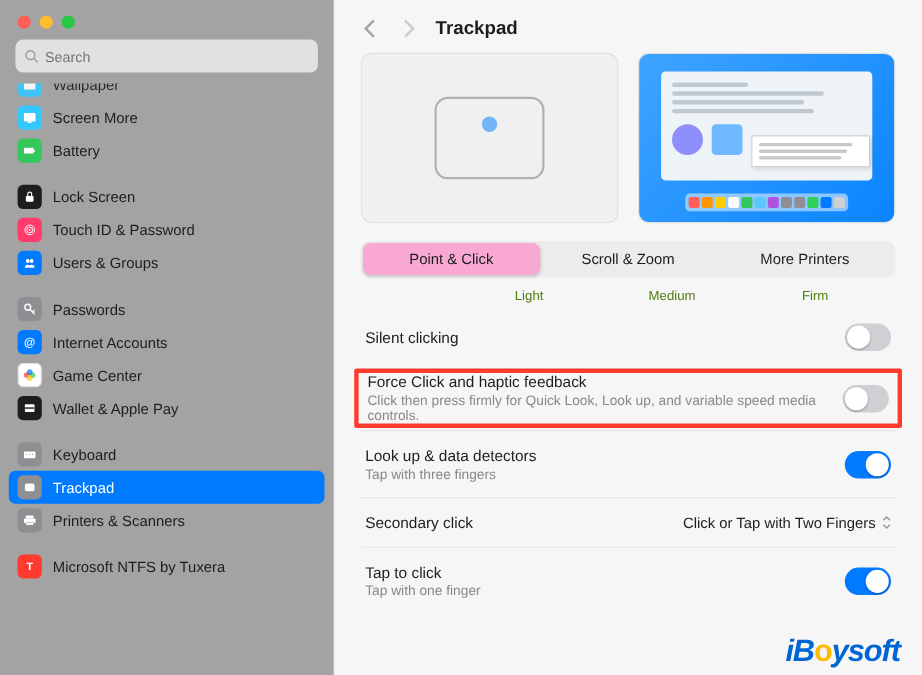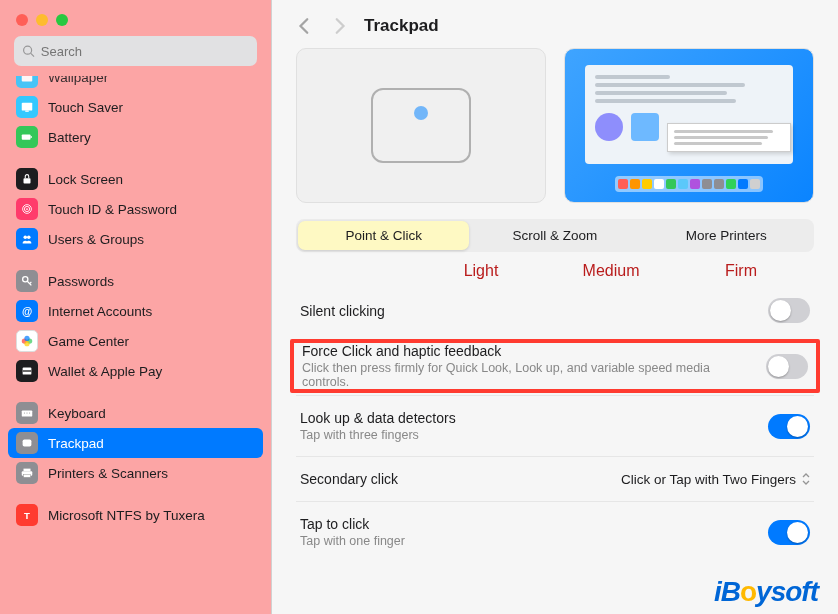--- a/index.html
+++ b/index.html
@@ -1,19 +1,19 @@
 <!DOCTYPE html>
 <html><head>
   <meta charset="utf-8">
   <style>
     * { margin: 0; padding: 0; box-sizing: border-box; }
     body { font-family: -apple-system, "SF Pro Text", "Helvetica Neue", Arial, sans-serif; background: #f5f5f7; color: #1d1d1f; overflow: hidden; width: 838px; height: 614px; }
     .window { display: flex; width: 838px; height: 614px; background: #fff; }
     
-    .sidebar { width: 272px; background: #fca5a5; border-right: 1px solid #d0d0d0; display: flex; flex-direction: column; }
+    .sidebar { width: 304px; background: #a3a3a3; border-right: 1px solid #d0d0d0; display: flex; flex-direction: column; }
     .traffic { display: flex; gap: 8px; padding: 14px 16px 10px; }
     .dot { width: 12px; height: 12px; border-radius: 50%; }
     .dot.red { background: #ff5f57; }
     .dot.yellow { background: #febc2e; }
     .dot.green { background: #28c840; }
     .search-wrap { padding: 0 14px 10px; }
     .search { display: flex; align-items: center; gap: 6px; background: #e1e1e3; border-radius: 7px; height: 30px; padding: 0 8px; }
     .search svg { width: 14px; height: 14px; opacity: .6; }
     .search input { border: none; background: transparent; outline: none; font-size: 13px; color: #555; width: 100%; }
     .nav { flex: 1; overflow: hidden; padding: 0 8px; }
@@ -38,24 +38,24 @@
     .desk-lines { display:flex; flex-direction:column; gap:4px; }
     .desk-line { height:4px; background:#c0c8d0; border-radius:2px; }
     .desk-shapes { display:flex; gap:8px; margin-top:10px; align-items:center; }
     .desk-circle { width:28px; height:28px; border-radius:50%; background:#8e8efc; }
     .desk-square { width:28px; height:28px; background:#6eb9ff; border-radius:4px; }
     .dock { position:absolute; bottom:10px; left:50%; transform:translateX(-50%); display:flex; gap:2px; background:rgba(255,255,255,.5); padding:3px; border-radius:4px; }
     .dock-item { width:10px; height:10px; border-radius:2px; }
     
     .tabs { display:flex; margin: 0 24px 4px; background:#ECECEC; border-radius:8px; padding:2px; }
     .tab { flex:1; text-align:center; font-size:13.5px; padding:7px 0; border-radius:7px; cursor:default; }
-    .tab.selected { background:#fef9c3; box-shadow:0 1px 3px rgba(0,0,0,.15); font-weight:500; }
+    .tab.selected { background:#f9a8d4; box-shadow:0 1px 3px rgba(0,0,0,.15); font-weight:500; }
     
     .slider-labels { display:flex; justify-content:flex-end; padding:6px 32px 0 0; gap: 0; }
-    .slider-labels span { font-size:16px; color:#b91c1c; width:130px; text-align:center; }
+    .slider-labels span { font-size:12px; color:#4d7c0f; width:130px; text-align:center; }
     
     .rows { padding: 4px 24px 0; }
     .row { display:flex; align-items:center; justify-content:space-between; padding:14px 4px; border-top:1px solid #e6e6e6; }
     .row:first-child { border-top:none; }
     .row-text { font-size:14px; }
     .row-sub { font-size:12.5px; color:#888; margin-top:2px; max-width: 420px; }
     .row.highlight { border: 4px solid #ff3b30; border-radius:2px; padding:0 8px; margin: 2px -6px; }
     
     .toggle { width:42px; height:25px; border-radius:20px; background:#d0d0d4; position:relative; flex-shrink:0; }
     .toggle .knob { position:absolute; width:21px; height:21px; background:#fff; border-radius:50%; top:2px; left:2px; box-shadow:0 1px 2px rgba(0,0,0,.3); transition:left .15s; }
@@ -96,21 +96,21 @@
           </div>
           <span>Wallpaper</span>
         </div>
         <div class="nav-item">
           <div class="icon-box" style="background: rgb(52, 200, 255);">
             <svg viewBox="0 0 16 16">
               <rect x="2" y="3" width="12" height="9" rx="1" fill="#fff"></rect>
               <rect x="6" y="12" width="4" height="1.5" fill="#fff"></rect>
             </svg>
           </div>
-          <span>Touch Saver</span>
+          <span>Screen More</span>
         </div>
         <div class="nav-item">
           <div class="icon-box" style="background: rgb(52, 199, 89);">
             <svg viewBox="0 0 16 16">
               <rect x="2" y="5" width="10" height="6" rx="1" fill="#fff"></rect>
               <rect x="12" y="7" width="1.5" height="2" fill="#fff"></rect>
             </svg>
           </div>
           <span>Battery</span>
         </div>

